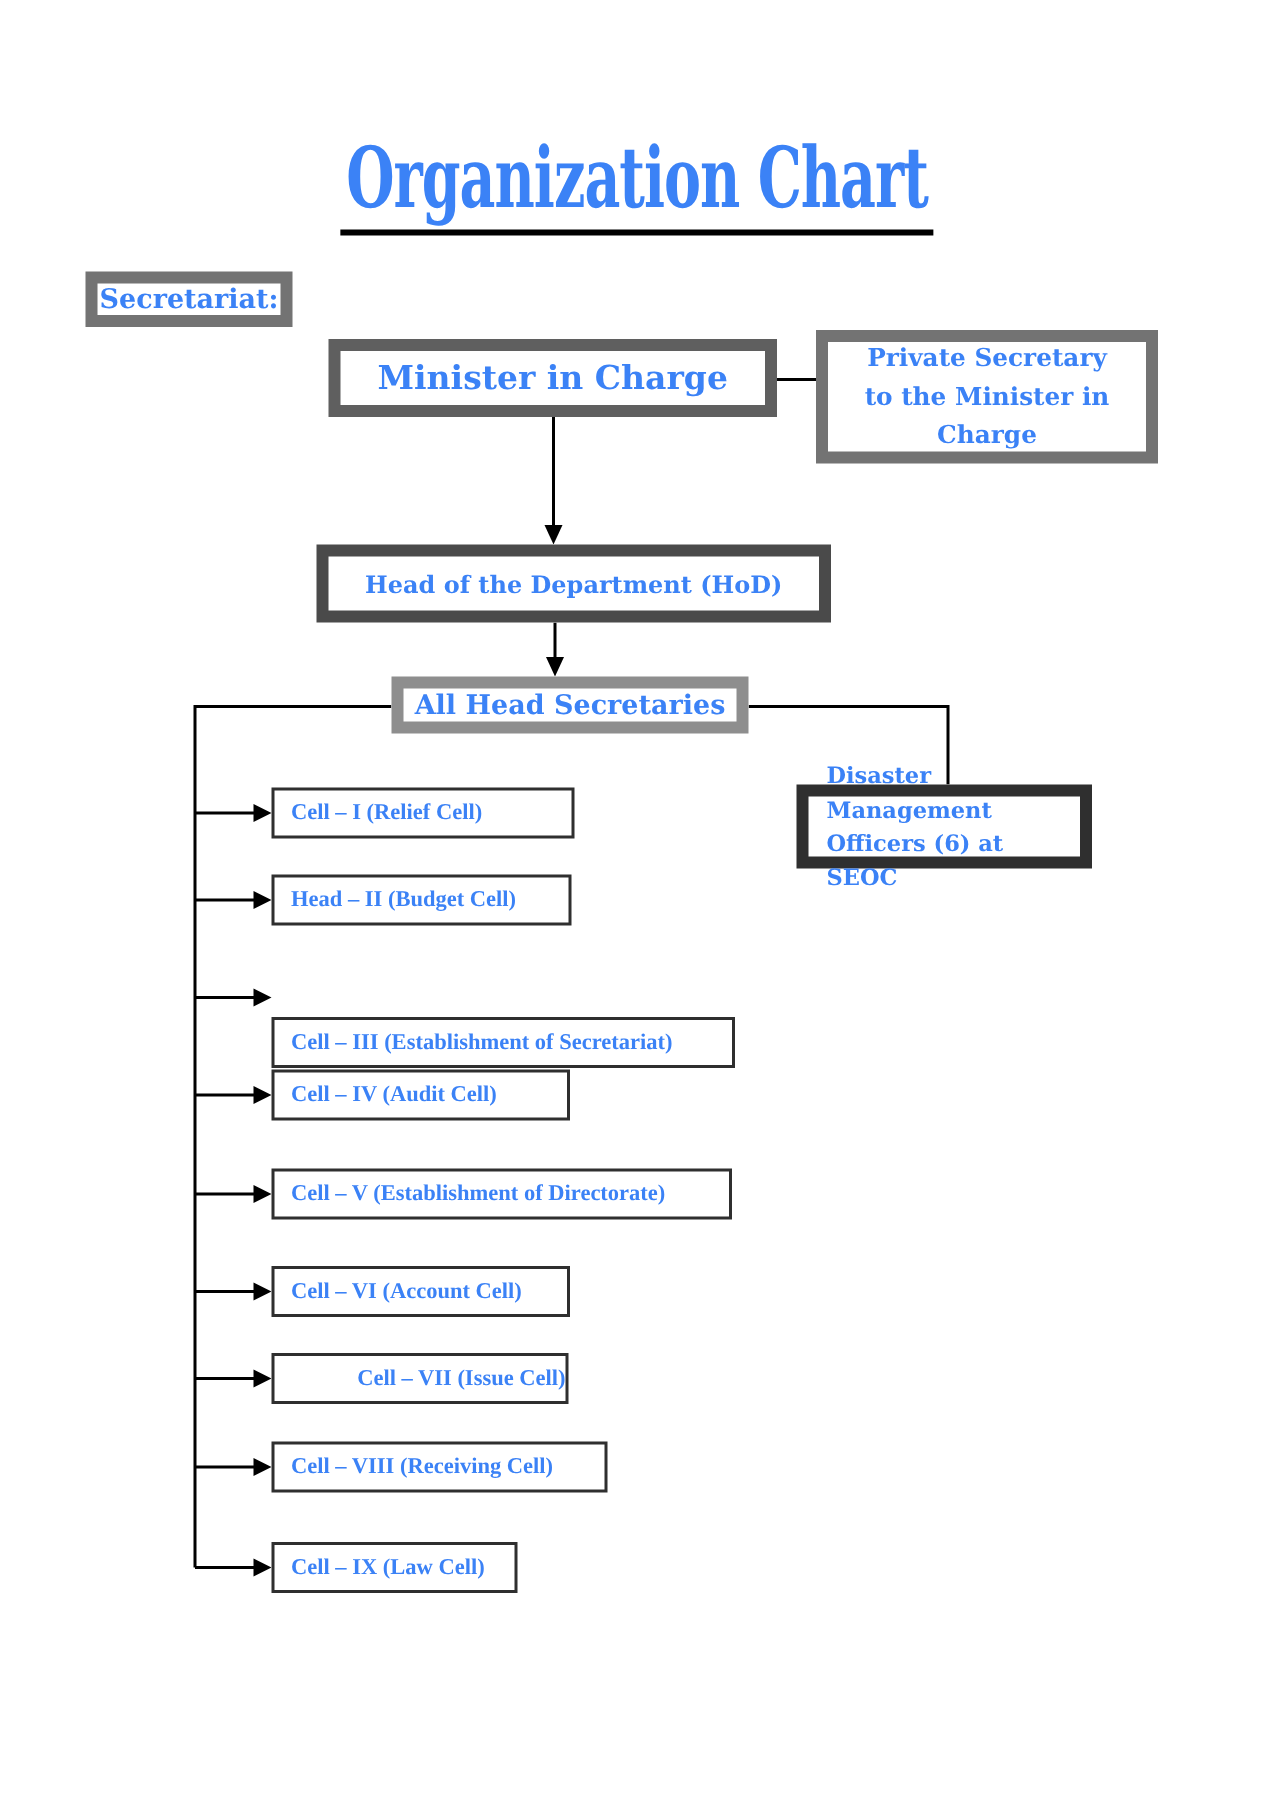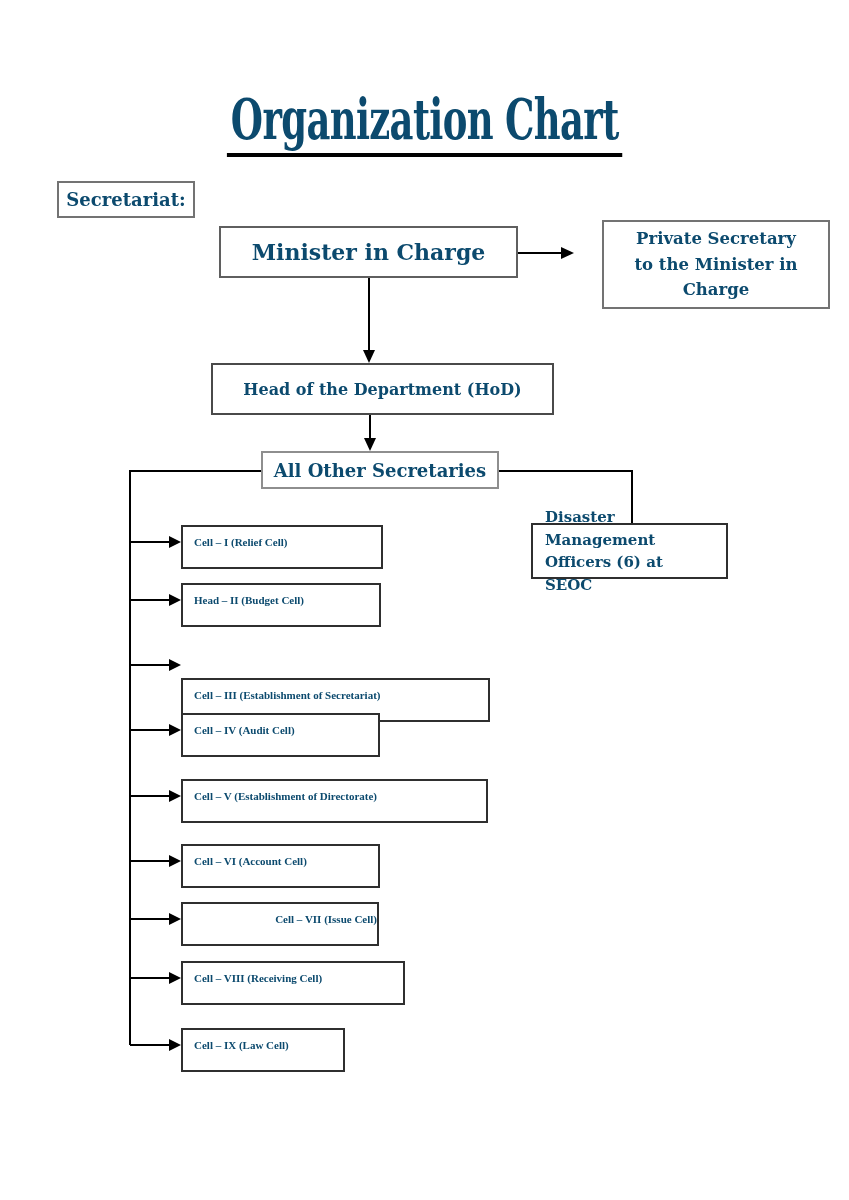--- a/index.html
+++ b/index.html
@@ -5,21 +5,21 @@
   * { margin: 0; padding: 0; box-sizing: border-box; }
   html, body { background: #e8e8e8; }
   .canvas {
     position: relative;
     width: 849px;
     height: 1200px;
     margin: 0 auto;
     background: #ffffff;
     overflow: hidden;
     font-family: "DejaVu Serif", serif;
-    color: #0c4a6e;
+    color: #3b82f6;
     padding-left: 42px;
   }
   
   .title-wrap {
     position: absolute;
     left: 0; top: 88px;
     width: 849px;
     text-align: center;
   }
   .title-text {
@@ -32,43 +32,43 @@
     transform: scaleX(0.66);
     transform-origin: 50% 50%;
     border-bottom: 4px solid #000;
     padding: 0 6px 2px 6px;
     white-space: nowrap;
   }
   
   .box {
     position: absolute;
     background: #fff;
-    border: 2px solid #737373;
+    border: 8px solid #737373;
     display: flex;
     align-items: center;
     justify-content: center;
     text-align: center;
     font-weight: bold;
   }
   .box-secretariat { left: 57px;  top: 181px; width: 138px; height: 37px; font-size: 18px; }
   .box-minister    { left: 219px; top: 226px; width: 299px; height: 52px; font-size: 22px; border-color: #5f5f5f; }
-  .box-ps          { left: 602px; top: 220px; width: 228px; height: 89px; font-size: 16.5px; line-height: 1.55; padding: 0 20px; }
+  .box-ps          { left: 544px; top: 220px; width: 228px; height: 89px; font-size: 16.5px; line-height: 1.55; padding: 0 20px; }
   .box-hod         { left: 211px; top: 363px; width: 343px; height: 52px; font-size: 16px; border-color: #4a4a4a; }
   .box-aos         { left: 261px; top: 451px; width: 238px; height: 38px; font-size: 18px; border-color: #8e8e8e; }
   .box-dmo         { left: 531px; top: 523px; width: 197px; height: 56px; font-size: 15px;
                      justify-content: flex-start; text-align: left; padding: 4px 12px; line-height: 1.5; border-color: #2f2f2f; }
   .cell {
     position: absolute;
     left: 181px;
-    height: 44px;
+    height: 34px;
     background: #fff;
     border: 2px solid #2f2f2f;
     font-family: "Liberation Serif", serif;
     font-weight: bold;
-    font-size: 11px;
+    font-size: 15px;
     line-height: 30px;
     padding-left: 11px;
     white-space: nowrap;
   }
   
   .edges {
     position: absolute;
     left: 0; top: 0;
     width: 849px; height: 1200px;
     pointer-events: none;
@@ -154,21 +154,21 @@
 
   <div class="box box-ps">
     <span>Private Secretary to the Minister in Charge</span>
   </div>
 
   <div class="box box-hod">
     <span>Head of the Department (HoD)</span>
   </div>
 
   <div class="box box-aos">
-    <span>All Other Secretaries</span>
+    <span>All Head Secretaries</span>
   </div>
 
   <div class="box box-dmo">
     <span>Disaster Management Officers (6) at SEOC</span>
   </div>
 
   <div class="cell" style="top:525px; width:202px;">Cell – I (Relief Cell)</div>
   <div class="cell" style="top:583px; width:200px;">Head – II (Budget Cell)</div>
   <div class="cell" style="top:678px; width:309px;">Cell – III (Establishment of Secretariat)</div>
   <div class="cell" style="top:713px; width:199px;">Cell – IV (Audit Cell)</div>

